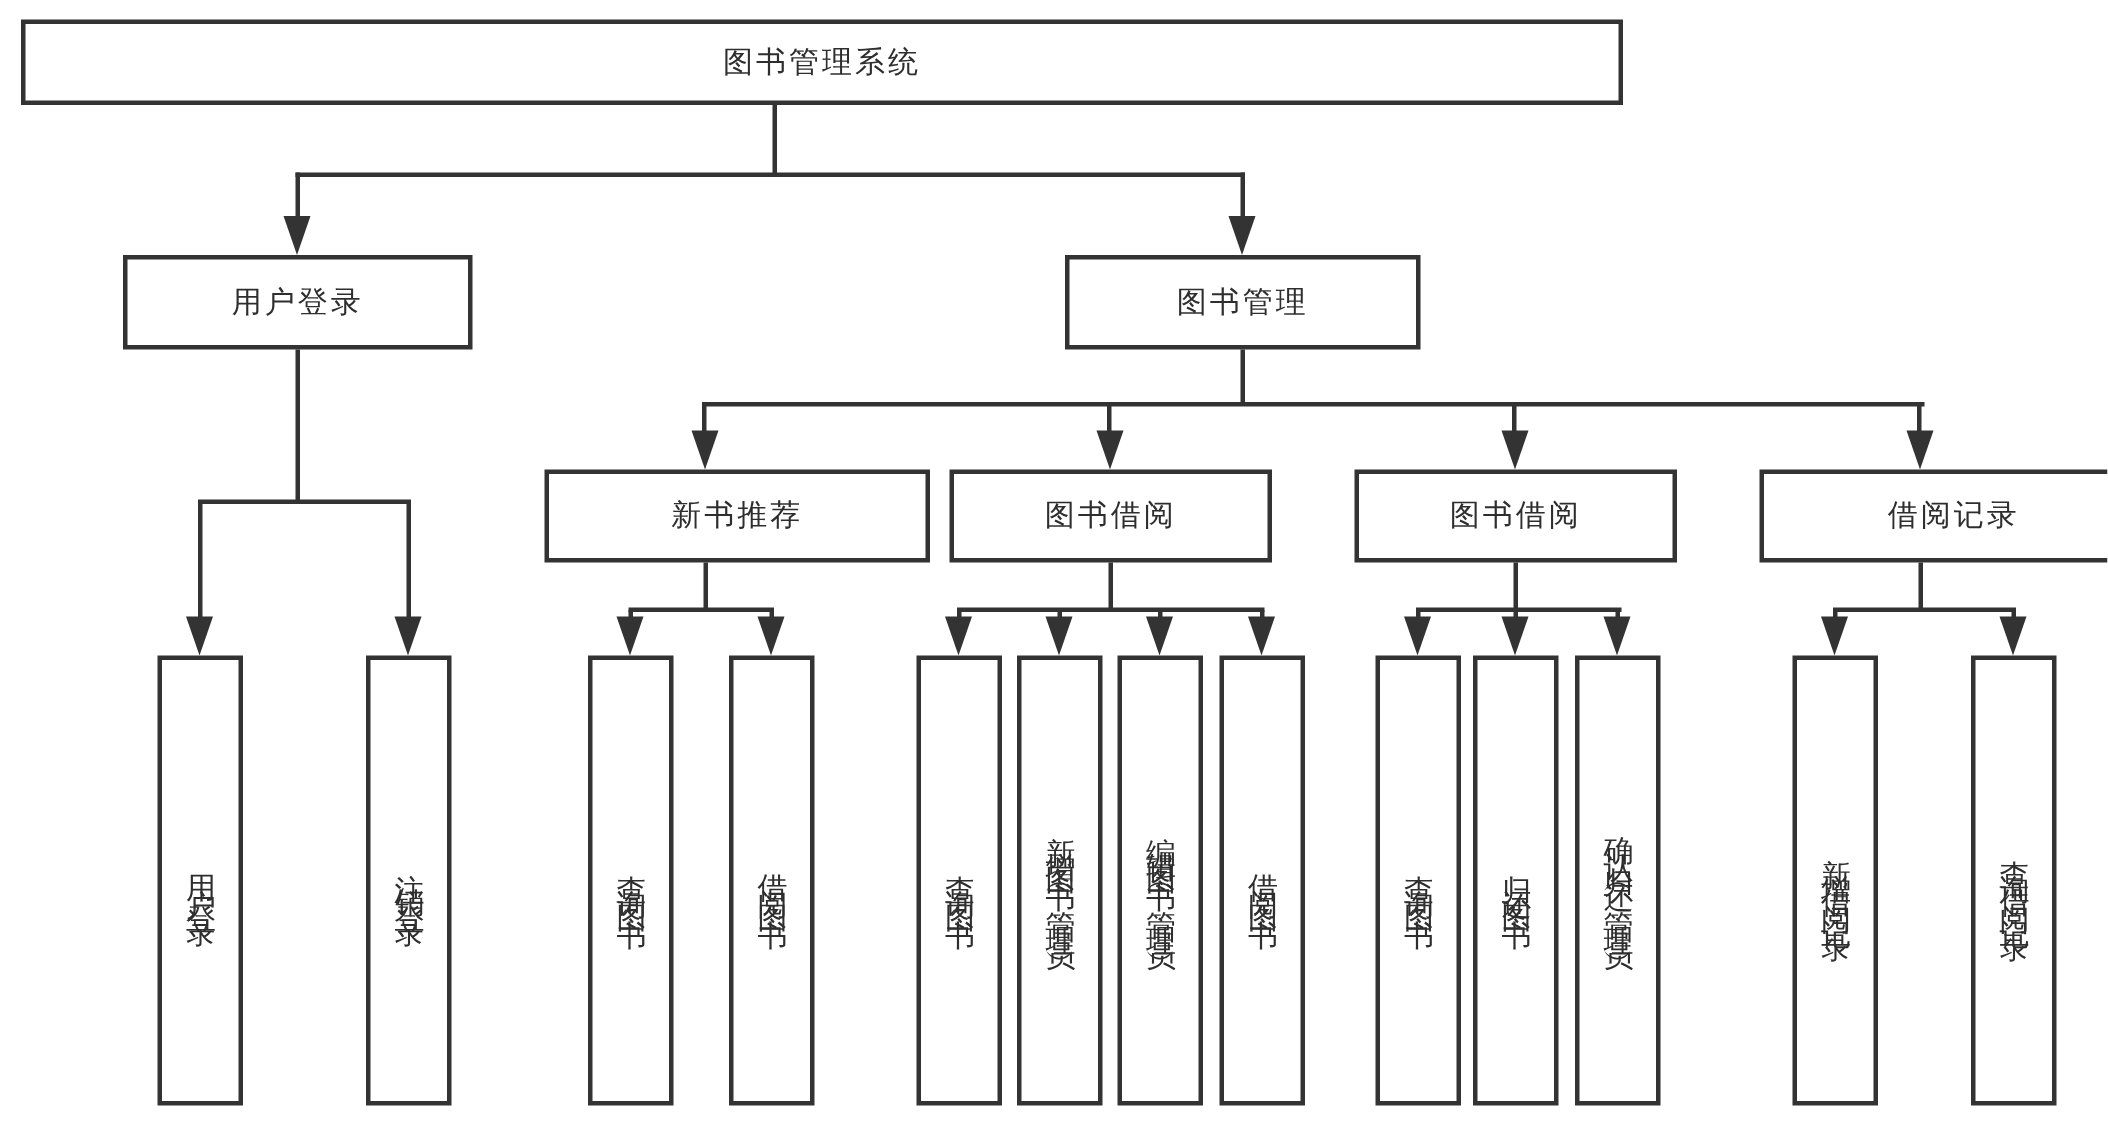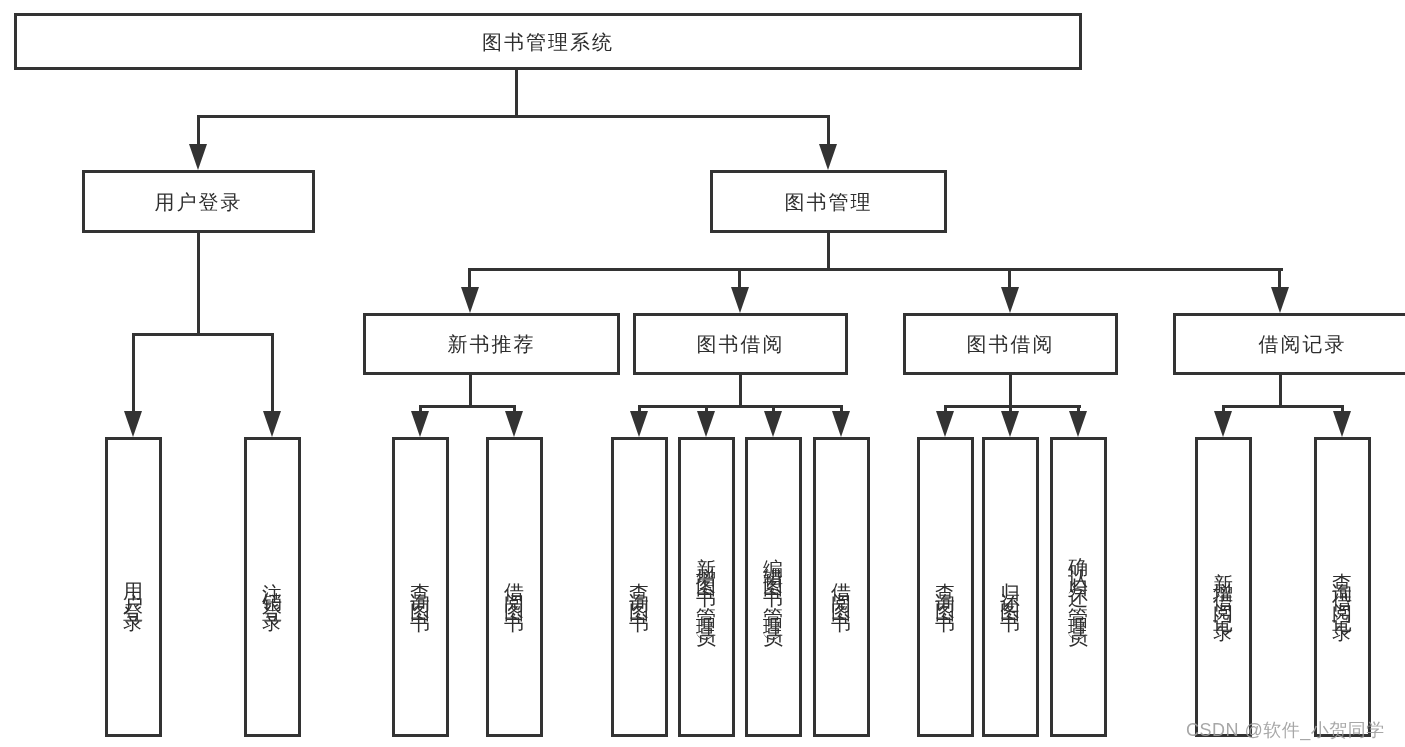--- a/index.html
+++ b/index.html
@@ -148,15 +148,14 @@
   <div class="box vbox" style="left:1050px;top:437px;width:57px;height:300px">
     <span>确认归还（管理员）</span>
   </div>
   <div class="box vbox" style="left:1195px;top:437px;width:57px;height:300px">
     <span>新增借阅记录</span>
   </div>
   <div class="box vbox" style="left:1314px;top:437px;width:57px;height:300px">
     <span>查询借阅记录</span>
   </div>
 
-  <div class="watermark">CSDN @软件_小贺同学</div>
 
 </div>
 
 </body></html>

